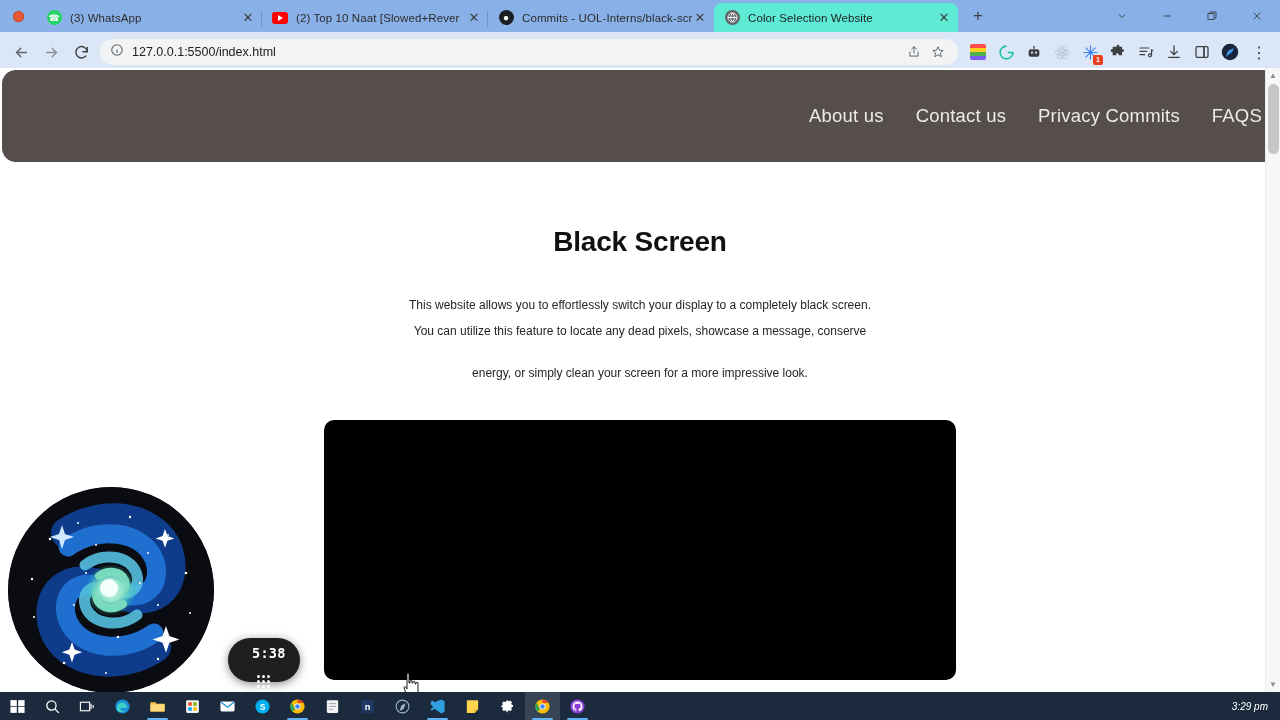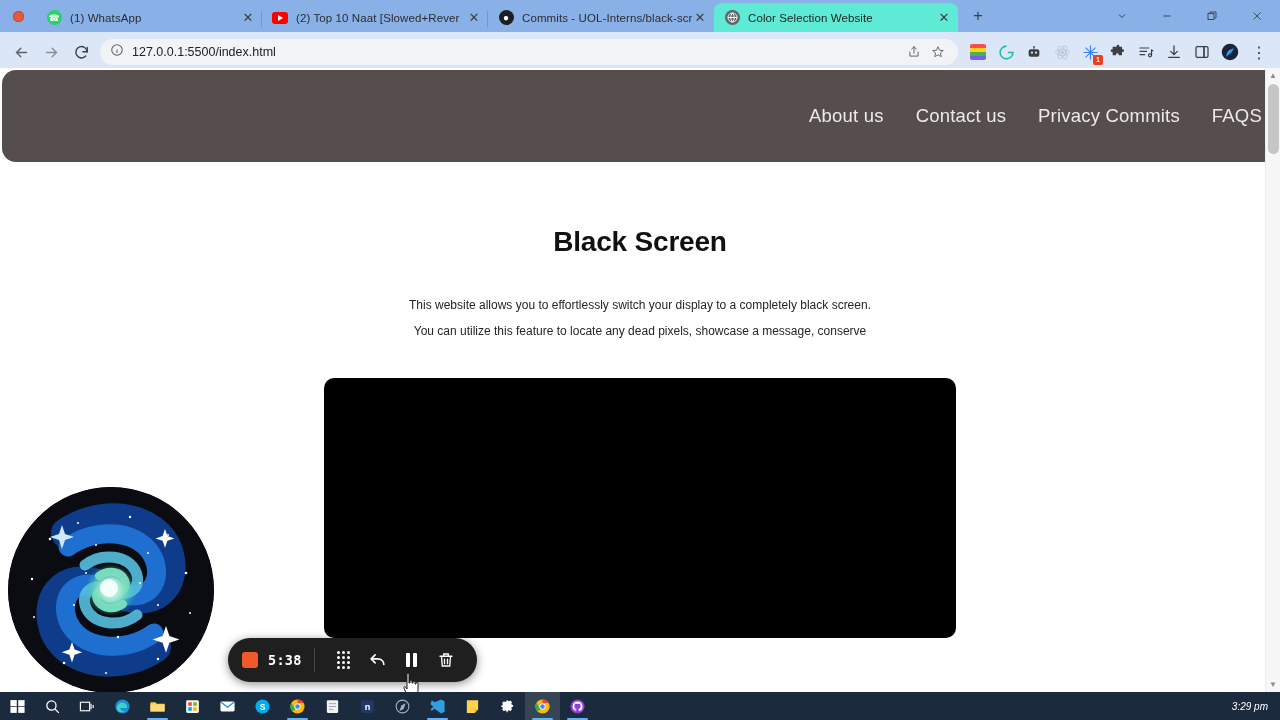--- a/index.html
+++ b/index.html
@@ -229,22 +229,23 @@
 
   
   .recbar {
     position: absolute;
     left: 228px; bottom: 38px;
     height: 44px;
     background: #1f1f1f;
     border-radius: 22px;
     display: flex; align-items: center;
     padding: 0 14px;
-    gap: 0;
+    gap: 7px;
     box-shadow: 0 2px 10px rgba(0,0,0,.45);
+    flex-direction: column;
   }
   .rec-stop {
     width: 16px; height: 16px; border-radius: 3px;
     background: #f05a2b;
   }
   .rec-time {
     color: #ffffff;
     font-size: 13.5px;
     font-weight: bold;
     font-family: "DejaVu Sans Mono", monospace;
@@ -305,21 +306,21 @@
 <div class="tabstrip">
 
   <div class="rec-dot-wrap">
     <div class="rec-dot"></div>
   </div>
 
   <div class="tab inactive">
     <span class="tab-fav">
       <span class="fav-wa">☎</span>
     </span>
-    <span class="tab-title">(1) WhatsApp</span>
+    <span class="tab-title">(3) WhatsApp</span>
     <span class="tab-close">✕</span>
   </div>
 
   <div class="tab inactive">
     <span class="tab-fav">
       <span class="fav-yt">
           <span></span>
         </span>
     </span>
     <span class="tab-title">(2) Top 10 Naat [Slowed+Rever</span>
@@ -485,20 +486,21 @@
     <a class="nav-link">About us</a>
     <a class="nav-link">Contact us</a>
     <a class="nav-link">Privacy Commits</a>
     <a class="nav-link">FAQS</a>
   </div>
 
   <h1 class="page-title">Black Screen</h1>
 
   <p class="para p1">This website allows you to effortlessly switch your display to a completely black screen.</p>
   <p class="para p2">You can utilize this feature to locate any dead pixels, showcase a message, conserve</p>
+  <p class="para p3">energy, or simply clean your screen for a more impressive look.</p>
 
   <div class="black-box"></div>
 </div>
 
 <div class="scrollbar">
   <div class="sb-arrow">▲</div>
   <div class="sb-thumb"></div>
   <div class="sb-arrow bottom">▼</div>
 </div>
 

